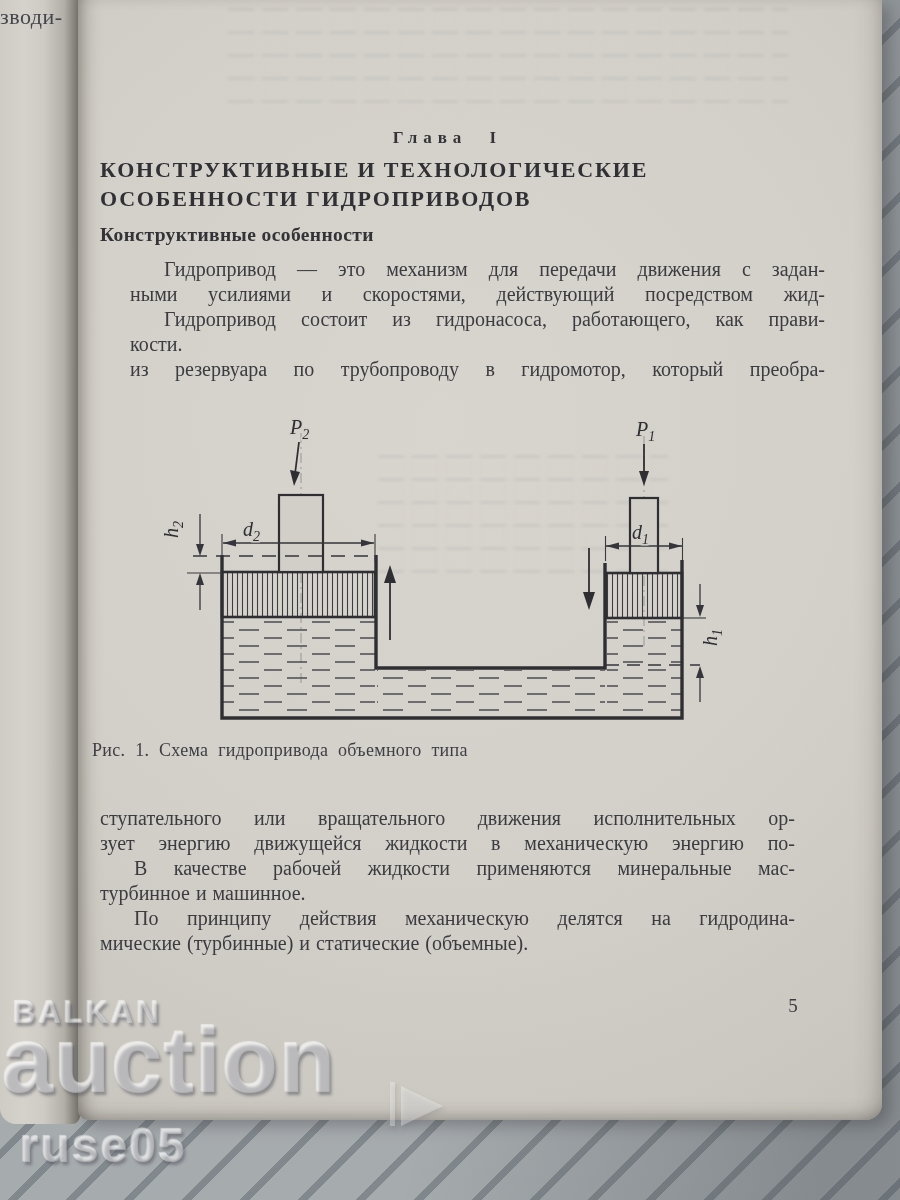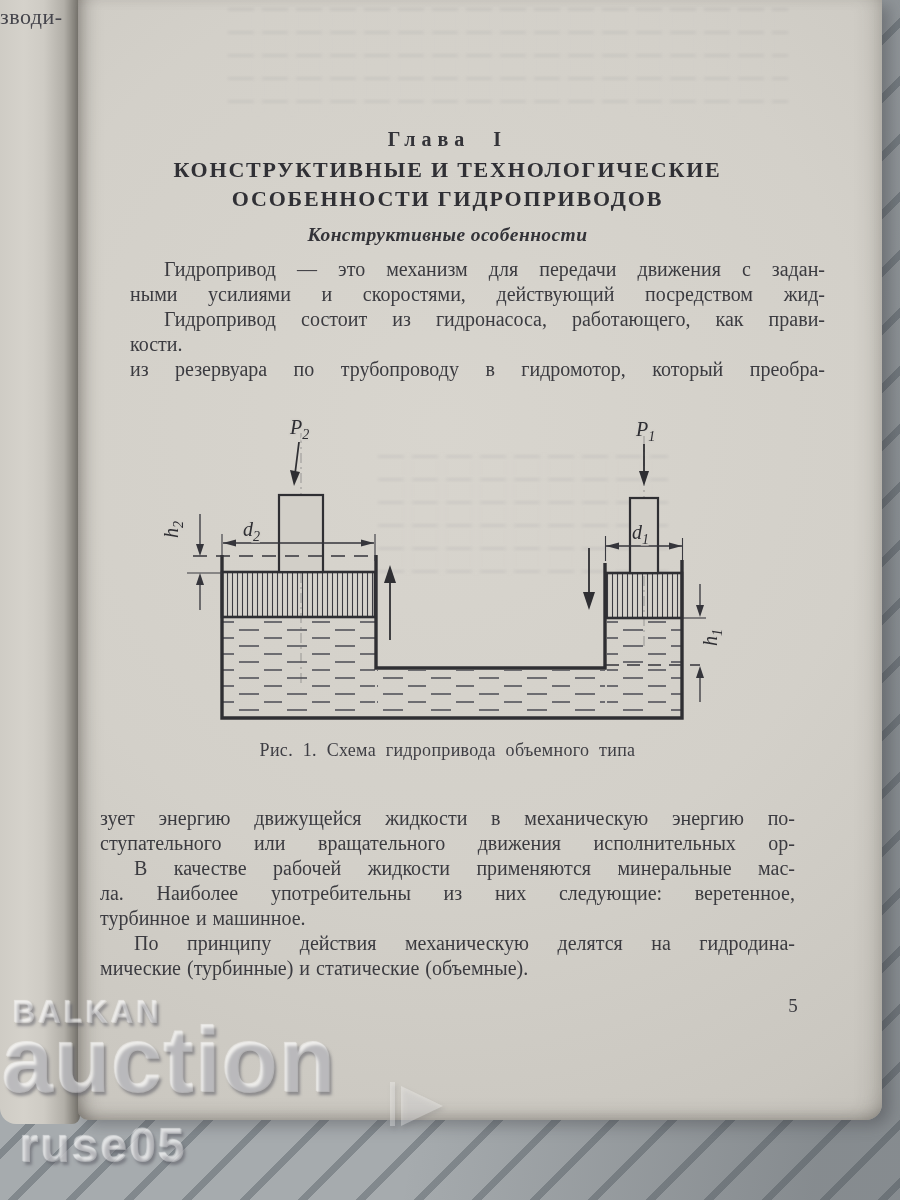--- a/index.html
+++ b/index.html
@@ -34,44 +34,44 @@
                 7px 5px 16px rgba(45,45,52,.35);
   }
   .bleed{
     position:absolute;opacity:.11;filter:blur(1.6px);pointer-events:none;
     background:
       repeating-linear-gradient(90deg, rgba(211,208,201,0) 0 26px, rgba(211,208,201,.95) 26px 34px),
       repeating-linear-gradient(180deg, rgba(70,70,88,.65) 0 3px, rgba(70,70,88,0) 3px 23px);
   }
   .chapter{
     position:absolute;left:22px;width:695px;top:128px;text-align:center;
-    font-weight:bold;font-size:20px;color:#333338;letter-spacing:6px;word-spacing:12px;
+    font-weight:bold;font-size:17px;color:#333338;letter-spacing:6px;word-spacing:12px;
   }
   .title1,.title2{
-    position:absolute;left:22px;width:695px;text-align:center;
+    position:absolute;left:22px;width:695px;
     font-weight:bold;font-size:22px;color:#303035;letter-spacing:1.8px;white-space:nowrap;
   }
   .title1{top:157px;}
   .title2{top:186px;}
   .subtitle{
-    position:absolute;left:22px;width:695px;top:224px;text-align:center;
-    font-weight:bold;font-size:19.5px;color:#333338;letter-spacing:.4px;font-style:italic;
+    position:absolute;left:22px;width:695px;top:224px;
+    font-weight:bold;font-size:19.5px;color:#333338;letter-spacing:.4px;
   }
   .body-block{position:absolute;left:22px;width:695px;}
   .bt{top:257px;margin-left:30px;}
   .bb{top:806px;}
   .l{
     font-size:20px;line-height:25px;color:#3b3b40;
     text-align:justify;text-align-last:justify;word-spacing:1px;
   }
   .l.first{text-indent:34px;}
   .l.last{text-align-last:left;}
   .figure{position:absolute;left:62px;top:418px;width:630px;height:330px;}
   .fig-caption{
-    position:absolute;left:22px;width:695px;top:740px;text-align:center;
+    position:absolute;left:14px;width:695px;top:740px;text-align:left;
     font-size:18px;color:#3e3e44;word-spacing:5px;letter-spacing:.3px;
   }
   .page-number{
     position:absolute;left:700px;top:995px;width:30px;text-align:center;
     font-size:19px;color:#3b3b40;
   }
   
   .figure svg text{
     font-family:"Liberation Serif","DejaVu Serif",serif;
     font-style:italic;font-size:20px;fill:#2e2e33;
@@ -208,24 +208,23 @@
       <polygon points="504,68 499,53 509,53" fill="#2f2f33"></polygon>
       <text x="496" y="18">
         <tspan>P</tspan><tspan class="sub" dy="5">1</tspan>
       </text>
     </svg>
   </div>
 
   <div class="fig-caption">Рис. 1. Схема гидропривода объемного типа</div>
 
   <div class="body-block bb">
+    <div class="l">ступательного или вращательного движения исполнительных ор-</div>
     <div class="l">зует энергию движущейся жидкости в механическую энергию по-</div>
-    <div class="l">ступательного или вращательного движения исполнительных ор-</div>
     <div class="l first">В качестве рабочей жидкости применяются минеральные мас-</div>
-    <div class="l">ла. Наиболее употребительны из них следующие: веретенное,</div>
     <div class="l last">турбинное и машинное.</div>
     <div class="l first">По принципу действия механическую делятся на гидродина-</div>
     <div class="l last">мические (турбинные) и статические (объемные).</div>
   </div>
 
   <div class="page-number">5</div>
 </div>
 
 <div class="watermark">
   <div class="wm wm-balkan">BALKAN</div>

